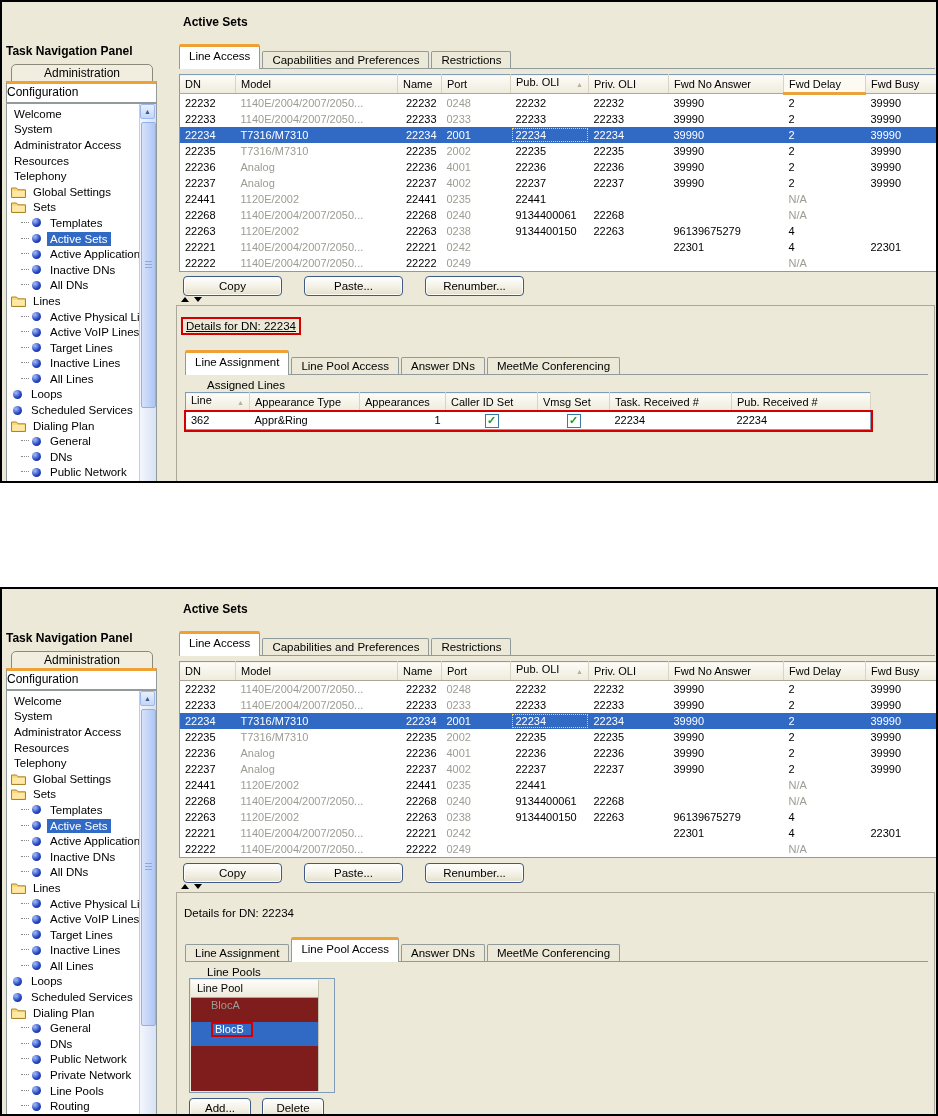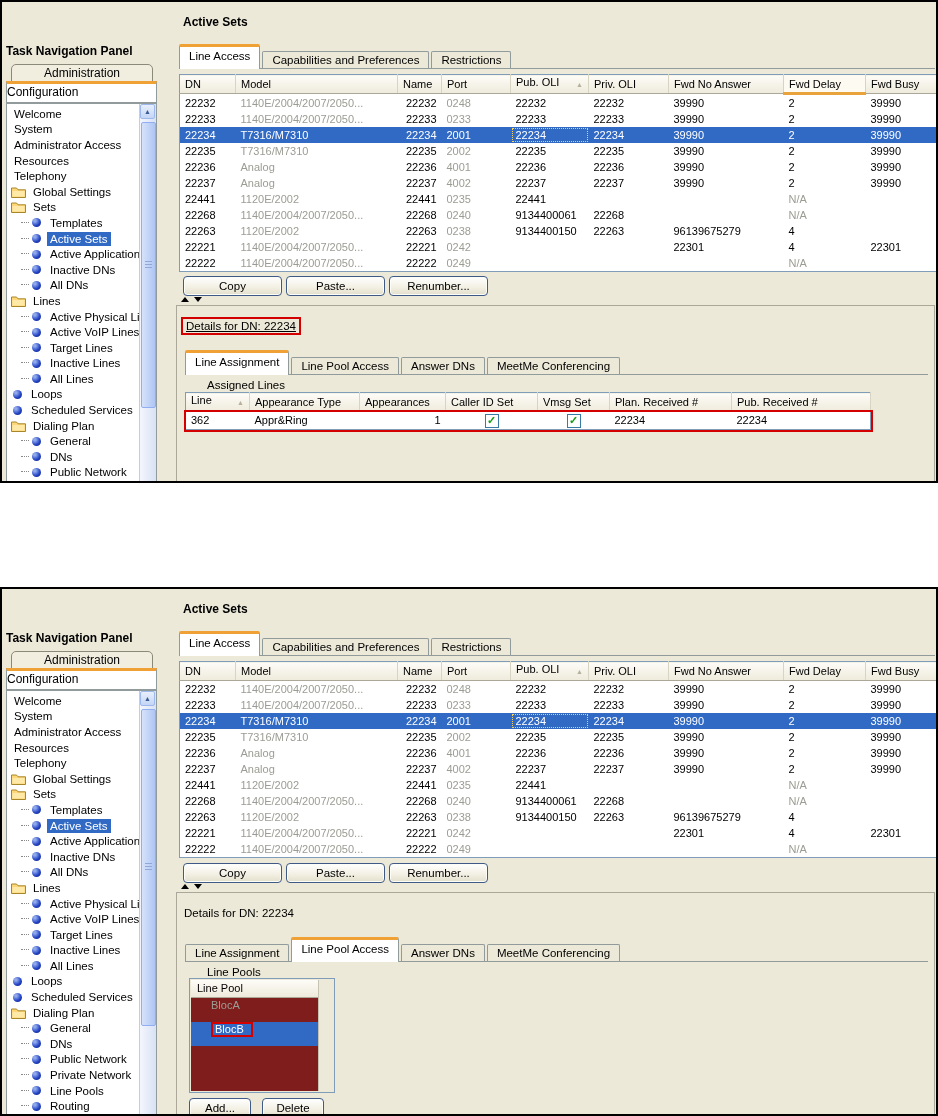--- a/index.html
+++ b/index.html
@@ -52,21 +52,21 @@
   table.grid th { background:linear-gradient(#fdfcf7,#eeeadb); border-right:1px solid #d8d4c4; border-bottom:1px solid #aca899; font-weight:normal; text-align:left; padding:0 5px; height:19px; box-sizing:border-box; white-space:nowrap; overflow:hidden; }
   table.grid th.hl { background:#fdfaf2; border-bottom:3px solid #e8a33d; }
   table.grid td { padding:0 5px; height:16px; box-sizing:border-box; white-space:nowrap; overflow:hidden; line-height:16px; }
   td.alr, th.alr { text-align:right; }
   .muted { color:#9c9c94; }
   tr.selected td { background:#316ac5; color:#fff; }
   tr.selected td.muted { color:#fff; }
   td.focus-cell { outline:1px dotted #ffd34d; outline-offset:-2px; }
   .sort { float:right; font-size:7px; color:#b6b09c; line-height:17px; }
 
-  .btn-row { position:absolute; left:8px; top:274px; display:flex; gap:4px; }
+  .btn-row { position:absolute; left:8px; top:274px; display:flex; gap:22px; }
   .btn { height:20px; box-sizing:border-box; border:1px solid #3f5a86; border-radius:4px;
     background:linear-gradient(#ffffff,#f2efe2 60%,#e3dfcc); font-size:11.5px; text-align:center; line-height:18px;
     box-shadow:inset 0 0 0 1px #fdfdf8; }
   .btn.wide { width:99px; }
   .btn.small { width:62px; }
 
   .splitter { position:absolute; left:4px; top:295px; height:8px; display:flex; gap:5px; padding-left:2px; }
   .tri-up { width:0; height:0; border-left:4px solid transparent; border-right:4px solid transparent; border-bottom:5px solid #000; }
   .tri-down { width:0; height:0; border-left:4px solid transparent; border-right:4px solid transparent; border-top:5px solid #000; }
 
@@ -444,21 +444,21 @@
               <col style="width: 122px;">
               <col style="width: 139px;">
             </colgroup>
           <thead>
               <tr>
                 <th>Line<span class="sort">▲</span></th>
                 <th>Appearance Type</th>
                 <th>Appearances</th>
                 <th>Caller ID Set</th>
                 <th>Vmsg Set</th>
-                <th>Plan. Received #</th>
+                <th>Task. Received #</th>
                 <th>Pub. Received #</th>
               </tr>
             </thead>
           <tbody>
               <tr class="annotated">
                 <td>362</td>
                 <td>Appr&amp;Ring</td>
                 <td class="alr">1</td>
                 <td class="center"><span class="cb">✓</span></td>
                 <td class="center"><span class="cb">✓</span></td>

